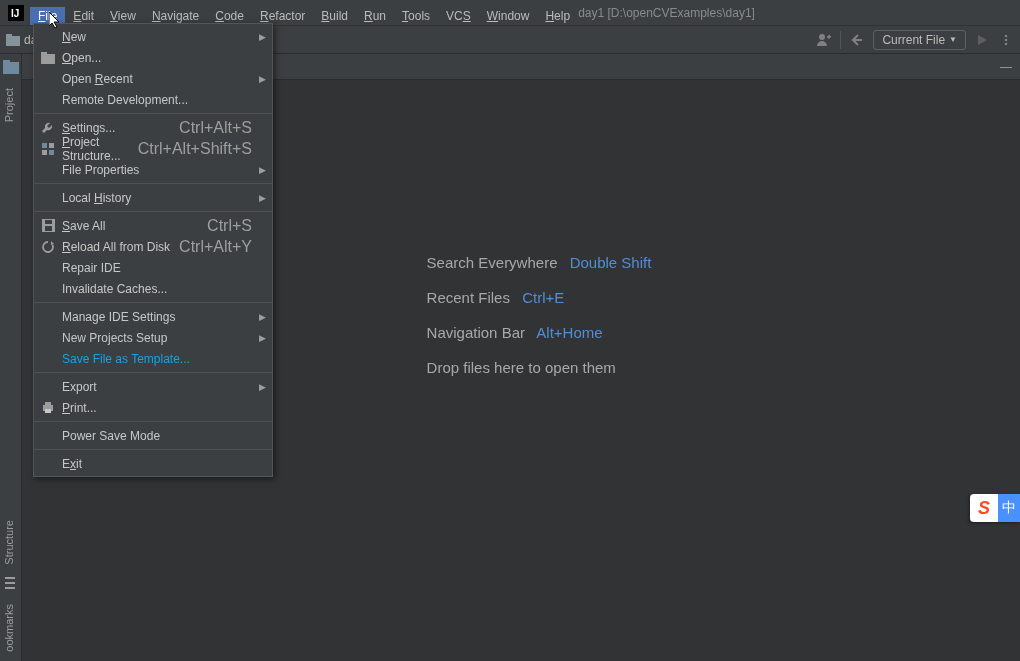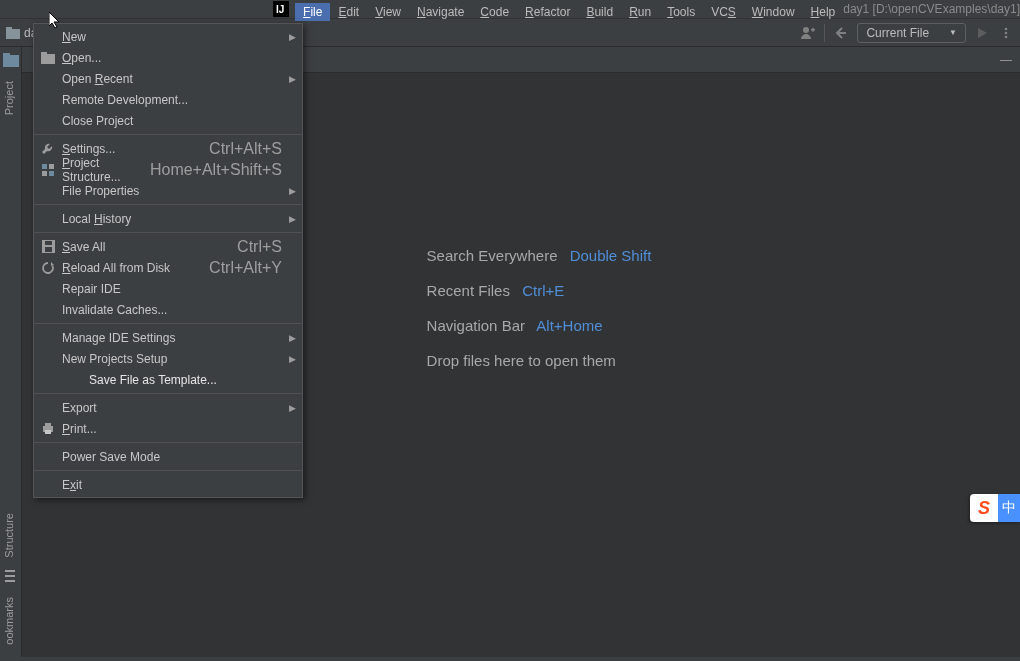--- a/index.html
+++ b/index.html
@@ -7,27 +7,26 @@
     font-family: "Segoe UI", Tahoma, sans-serif;
     font-size: 12px;
     background: #3c3f41;
     color: #bbbbbb;
     width: 1020px;
     height: 661px;
     overflow: hidden;
     position: relative;
   }
   .menubar {
-    height: 19px;
-    background: #3c3f41;
-    display: flex;
-    align-items: center;
-    padding-left: 20px;
+    height: 26px;
+    background: #3c3f41;
+    display: flex;
+    align-items: center;
+    padding-left: 4px;
     border-bottom: 1px solid #323232;
-    justify-content: flex-end;
   }
   .app-icon {
     width: 16px;
     height: 16px;
     margin: 0 6px 0 4px;
     display: flex;
     align-items: center;
     justify-content: center;
   }
   .menubar-item {
@@ -49,21 +48,21 @@
   }
   .navbar-left { display: flex; align-items: center; gap: 4px; }
   .navbar-left .folder-icon { width: 14px; height: 12px; }
   .navbar-right { margin-left: auto; display: flex; align-items: center; gap: 8px; }
   .current-file {
     border: 1px solid #5e6060;
     border-radius: 3px;
     padding: 2px 8px;
     display: flex;
     align-items: center;
-    gap: 20px;
+    gap: 4px;
     color: #bbbbbb;
   }
   .tri-down { font-size: 8px; }
   .icon-btn { width: 16px; height: 16px; opacity: 0.7; display:flex; align-items:center; justify-content:center; }
   .vdivider { width:1px; height:18px; background:#555; }
   .body-row { display: flex; height: calc(100% - 51px); }
   .gutter-left {
     width: 22px;
     background: #3c3f41;
     border-right: 1px solid #2b2b2b;
@@ -105,37 +104,37 @@
     color: #8a8a8a;
     font-size: 15px;
   }
   .editor-placeholder .row { margin-bottom: 18px; }
   .editor-placeholder .label { color: #a8a8a8; margin-right: 8px; }
   .editor-placeholder .shortcut { color: #518ed8; }
   .file-menu {
     position: absolute;
     left: 33px;
     top: 23px;
-    width: 270px;
+    width: 240px;
     background: #3c3f41;
     border: 1px solid #555;
     box-shadow: 2px 2px 6px rgba(0,0,0,0.5);
     z-index: 10;
     padding: 2px 0;
   }
   .menu-item {
     display: flex;
     align-items: center;
     height: 21px;
     padding: 0 20px 0 6px;
     position: relative;
     color: #c7c7c7;
     cursor: pointer;
   }
-  .menu-item.disabled { color: #e5e5e5; margin-left: 27px; }
+  .menu-item.disabled { color: #0ea5e9; }
   .menu-item .mi-icon { width: 16px; margin-right: 6px; display:flex; align-items:center; justify-content:center; }
   .menu-item .mi-label { flex: 1; }
   .menu-item .mi-label .mn { text-decoration: underline; }
   .menu-item .mi-shortcut { color: #9e9e9e; font-size: 16px; }
   .menu-item .mi-arrow { position: absolute; right: 6px; font-size: 9px; color: #9e9e9e; }
   .menu-sep { height: 1px; background: #515151; margin: 3px 0; }
   .cursor {
     position: absolute;
     left: 49px;
     top: 12px;
@@ -304,45 +303,41 @@
     </div>
     <div class="menu-item">
       <span class="mi-icon"></span>
       <span class="mi-label">Open <span class="mn">R</span>ecent</span>
       <span class="mi-arrow">▶</span>
     </div>
     <div class="menu-item">
       <span class="mi-icon"></span>
       <span class="mi-label">Remote Development...</span>
     </div>
-    <div class="menu-item">
-      <span class="mi-icon"></span>
-      <span class="mi-label">Close Project</span>
-    </div>
     <div class="menu-sep"></div>
     <div class="menu-item">
       <span class="mi-icon">
         <svg width="14" height="14">
           <path d="M9 2a4 4 0 00-5 5l-3 3 2 2 3-3a4 4 0 005-5l-3 3-2-2 3-3z" fill="#9c9c9c"></path>
         </svg>
       </span>
       <span class="mi-label"><span class="mn">S</span>ettings...</span>
       <span class="mi-shortcut">Ctrl+Alt+S</span>
     </div>
     <div class="menu-item">
       <span class="mi-icon">
         <svg width="14" height="14">
           <rect x="1" y="1" width="5" height="5" fill="#6e8a9e"></rect>
           <rect x="8" y="1" width="5" height="5" fill="#9c9c9c"></rect>
           <rect x="1" y="8" width="5" height="5" fill="#9c9c9c"></rect>
           <rect x="8" y="8" width="5" height="5" fill="#6e8a9e"></rect>
         </svg>
       </span>
       <span class="mi-label"><span class="mn">P</span>roject Structure...</span>
-      <span class="mi-shortcut">Home+Alt+Shift+S</span>
+      <span class="mi-shortcut">Ctrl+Alt+Shift+S</span>
     </div>
     <div class="menu-item">
       <span class="mi-icon"></span>
       <span class="mi-label">File Properties</span>
       <span class="mi-arrow">▶</span>
     </div>
     <div class="menu-sep"></div>
     <div class="menu-item">
       <span class="mi-icon"></span>
       <span class="mi-label">Local <span class="mn">H</span>istory</span>

